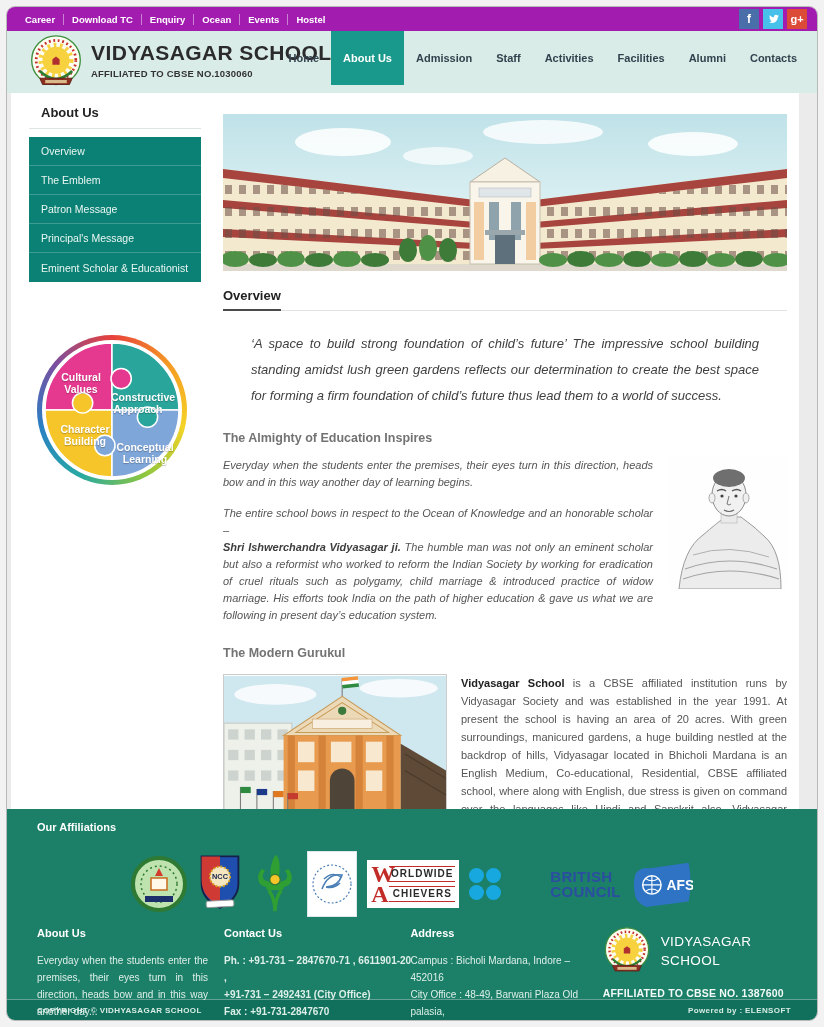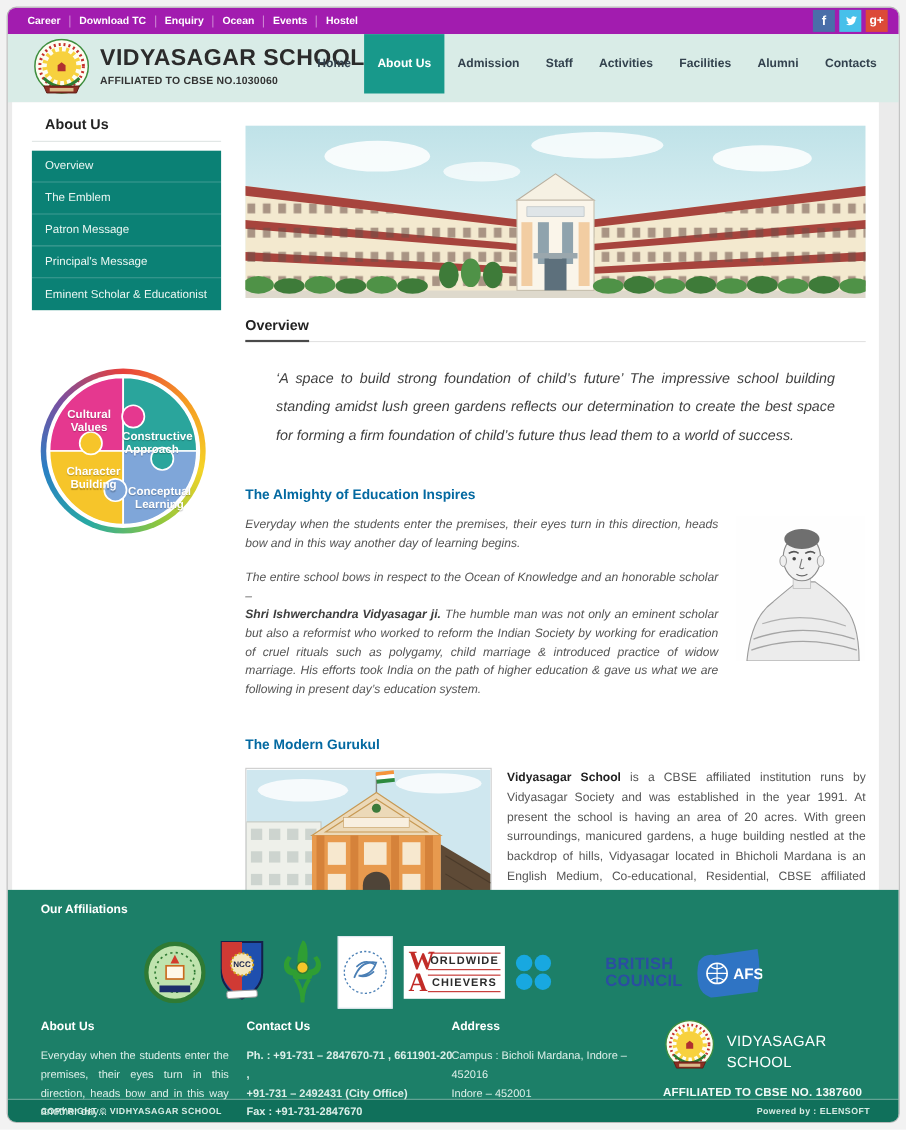--- a/index.html
+++ b/index.html
@@ -50,21 +50,21 @@
   .pl-br { left:74px; top:106px; width:68px; }
 
   .main { position:absolute; left:212px; top:0; width:564px; }
   .photo { margin-top:21px; width:564px; height:157px; display:block; }
 
   .sec-title { margin-top:17px; font-size:13px; font-weight:bold; color:#222; display:inline-block; padding-bottom:6px; border-bottom:2px solid #4a4a4a; }
   .sec-divider { height:1px; background:#e2e2e2; margin-top:-1px; }
 
   .intro { margin:20px 28px 0 28px; font-size:13px; font-style:italic; color:#3f3f3f; line-height:26px; text-align:justify; }
 
-  .pink-h { margin-top:34px; font-size:12.5px; font-weight:bold; color:#0369a1; }
+  .pink-h { margin-top:22px; font-size:12.5px; font-weight:bold; color:#737373; }
 
   .almighty-body { margin-top:12px; font-size:11px; font-style:italic; color:#555; line-height:17px; text-align:justify; }
   .portrait { float:right; width:118px; height:132px; margin-left:16px; margin-bottom:4px; }
   .almighty-body p + p { margin-top:14px; }
   .bold-ital { font-weight:bold; color:#3d3d3d; }
 
   .gurukul-body { margin-top:14px; font-size:11px; color:#555; line-height:18px; text-align:justify; }
   .gurukul-img { float:left; width:224px; height:160px; border:1px solid #ccc; background:#fff; margin-right:14px; margin-bottom:4px; }
   .lead-bold { font-weight:bold; color:#222; }
   .clearfix::after { content:""; display:block; clear:both; }
@@ -86,21 +86,21 @@
 
   .fcols { position:absolute; left:30px; right:26px; top:118px; display:flex; }
   .fcol-title { color:#fff; font-size:11px; font-weight:bold; }
   .fcol-body { margin-top:13px; color:#ddefe9; font-size:10px; line-height:17px; }
   .fcol-about { width:178px; }
   .fcol-about .fcol-body { text-align:justify; }
   .fcol-contact { width:196px; margin-left:16px; }
   .fcol-contact .fcol-body { font-weight:bold; }
   .fcol-address { width:200px; margin-left:-2px; }
   .fcol-school { margin-left:auto; width:196px; }
-  .fschool-top { display:flex; align-items:flex-end; }
+  .fschool-top { display:flex; align-items:center; }
   .femblem { width:48px; height:48px; flex:0 0 auto; }
   .fschool-name { margin-left:10px; color:#fff; font-size:13.5px; line-height:19px; letter-spacing:.4px; }
   .fschool-aff { margin-top:12px; color:#f2faf7; font-size:10.5px; font-weight:bold; letter-spacing:.2px; }
 
   .bottombar { background:#10705b; border-top:1px solid rgba(255,255,255,.35); flex:1; display:flex; align-items:center; justify-content:space-between; padding:0 26px 0 30px; }
   .bb-text { color:#d8ece5; font-size:8px; font-weight:bold; letter-spacing:.4px; }
 </style>
 </head>
 <body>
 
@@ -422,20 +422,21 @@
         <div class="fcol-body">
           <div>Ph. : +91-731 – 2847670-71 , 6611901-20 ,</div>
           <div>+91-731 – 2492431 (City Office)</div>
           <div>Fax : +91-731-2847670</div>
         </div>
       </div>
       <div class="fcol-address">
         <div class="fcol-title">Address</div>
         <div class="fcol-body">
           <div>Campus : Bicholi Mardana, Indore – 452016</div>
+          <div>City Office : 48-49, Barwani Plaza Old palasia,</div>
           <div>Indore – 452001</div>
         </div>
       </div>
       <div class="fcol-school">
         <div class="fschool-top">
           <svg class="femblem" viewBox="0 0 60 60">
             <circle cx="30" cy="28" r="27" fill="#fdfdf2" stroke="#3e8e3e" stroke-width="1.5"></circle>
             <circle cx="30" cy="28" r="22" fill="none" stroke="#c5302c" stroke-width="3" stroke-dasharray="2,3"></circle>
             <circle cx="30" cy="28" r="17" fill="none" stroke="#f7d13e" stroke-width="5" stroke-dasharray="3,4"></circle>
             <circle cx="30" cy="28" r="15" fill="#f7d13e"></circle>

